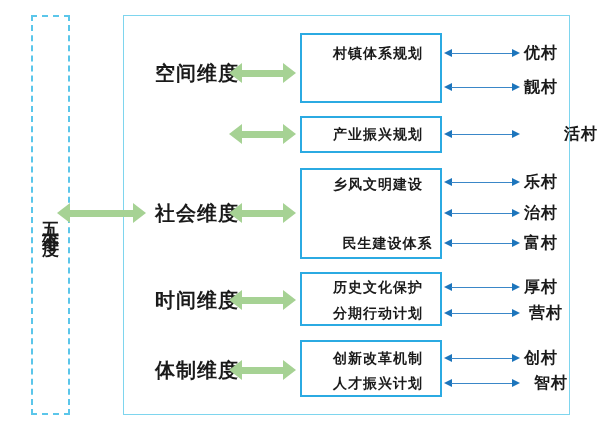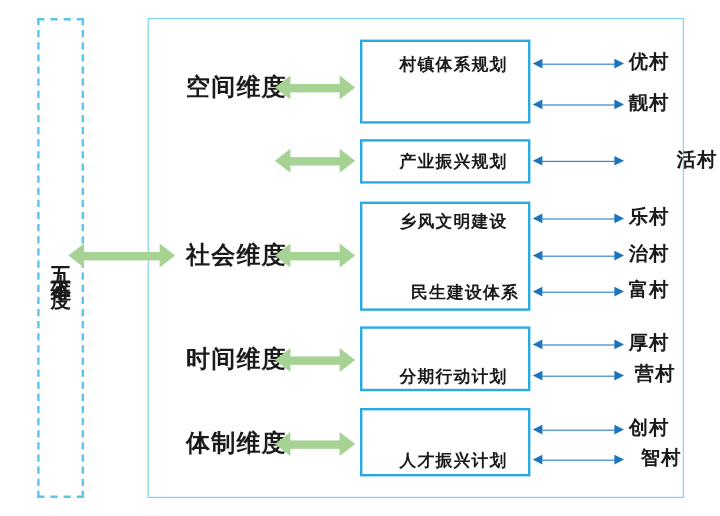--- a/index.html
+++ b/index.html
@@ -135,35 +135,37 @@
   <div class="barrow" style="top:237px;">
       <i class="line"></i>
     </div>
   <div class="village" style="top:232px;">富村</div>
 
   <div class="dim-label" style="top:289px;">时间维度</div>
   <div class="garrow" style="left:229px;top:290px;width:67px;">
       <i class="shaft"></i>
     </div>
   <div class="plan-box" style="top:272px;height:54px;"></div>
+  <div class="plan-line" style="top:276px;">历史文化保护</div>
   <div class="barrow" style="top:281px;">
       <i class="line"></i>
     </div>
   <div class="village" style="top:276px;">厚村</div>
   <div class="plan-line" style="top:302px;">分期行动计划</div>
   <div class="barrow" style="top:307px;">
       <i class="line"></i>
     </div>
   <div class="village" style="top:302px;text-align:center;">营村</div>
 
   <div class="dim-label" style="top:359px;">体制维度</div>
   <div class="garrow" style="left:229px;top:360px;width:67px;">
       <i class="shaft"></i>
     </div>
   <div class="plan-box" style="top:340px;height:57px;"></div>
+  <div class="plan-line" style="top:347px;">创新改革机制</div>
   <div class="barrow" style="top:352px;">
       <i class="line"></i>
     </div>
   <div class="village" style="top:347px;">创村</div>
   <div class="plan-line" style="top:372px;">人才振兴计划</div>
   <div class="barrow" style="top:377px;">
       <i class="line"></i>
     </div>
   <div class="village" style="top:372px;text-align:right;">智村</div>
 

